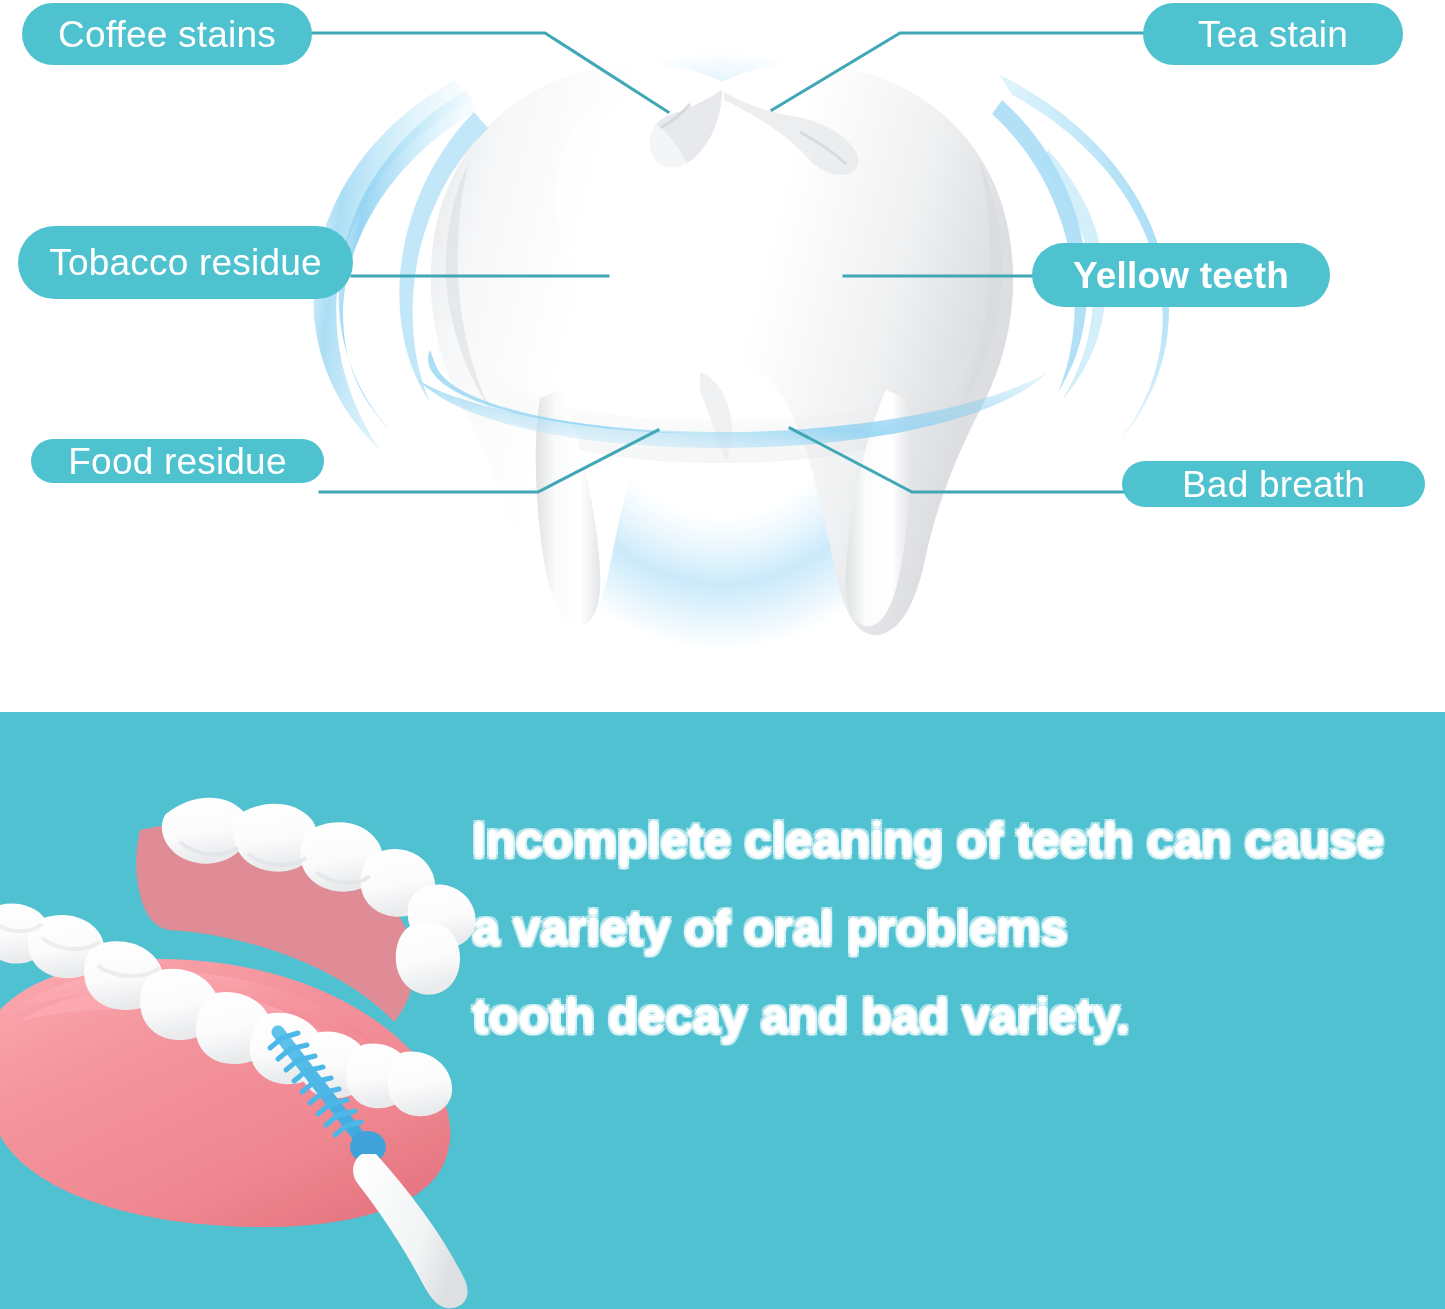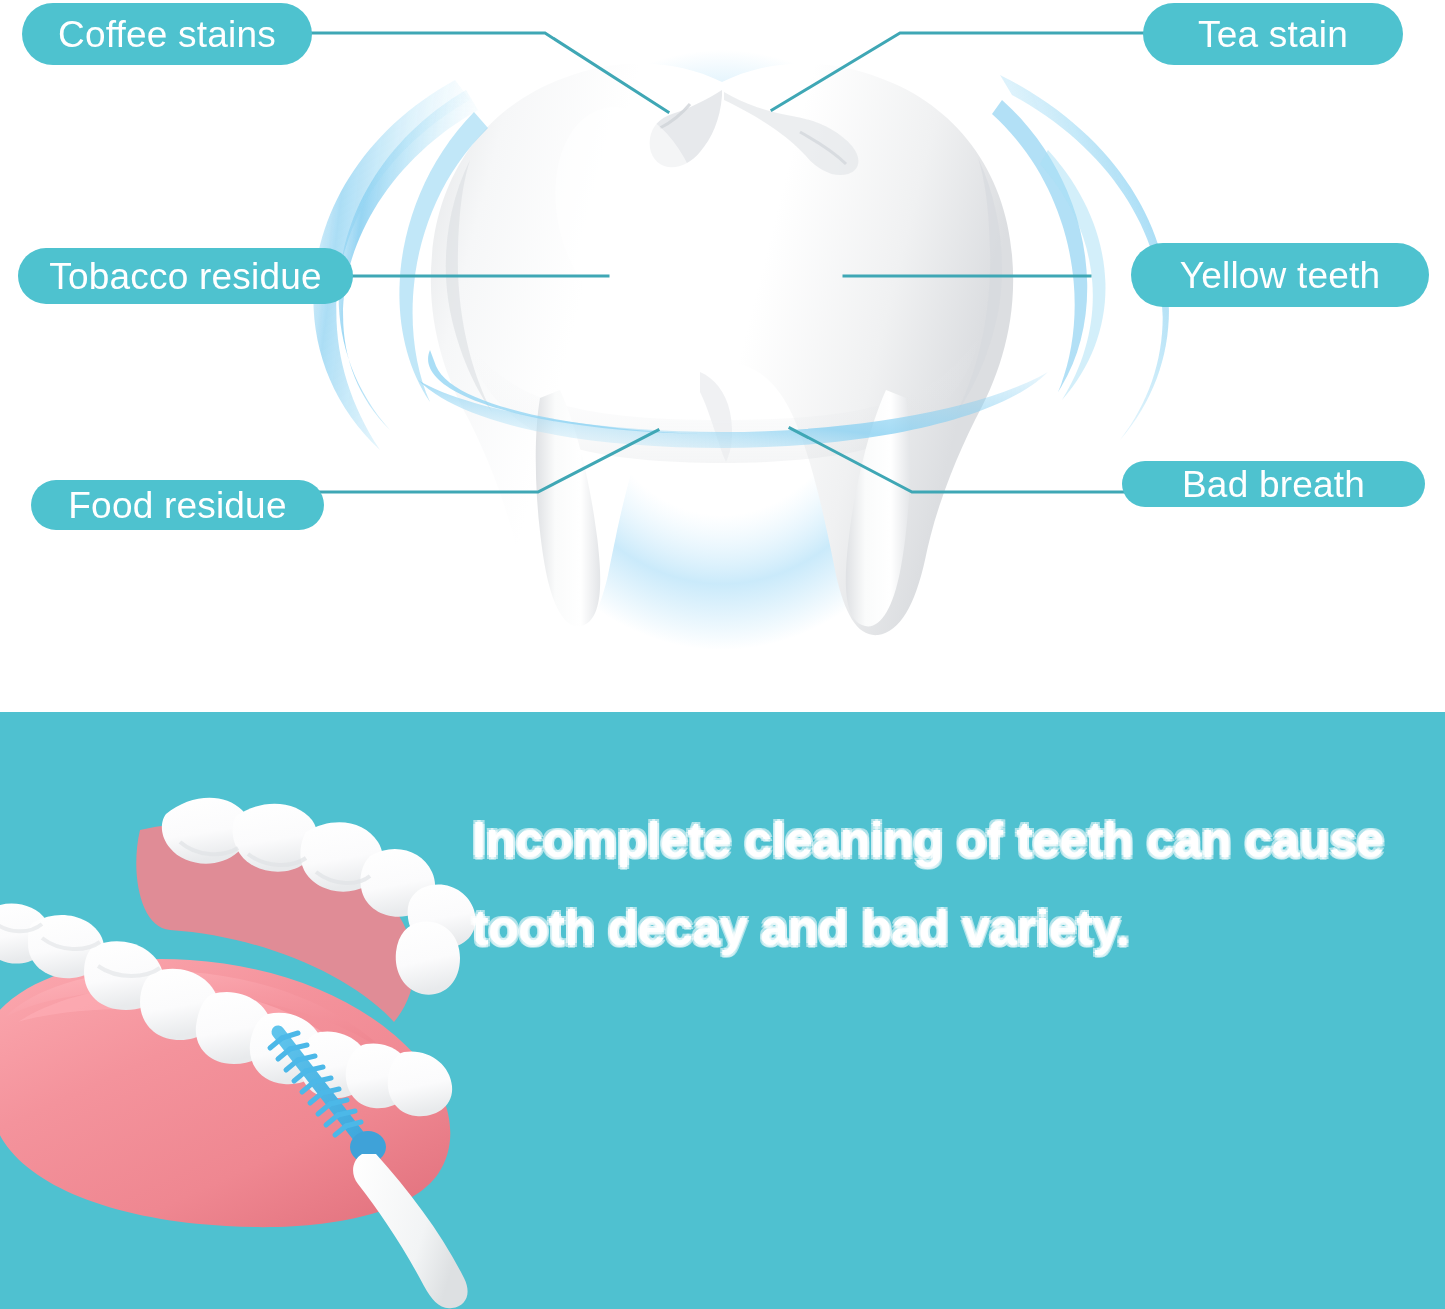--- a/index.html
+++ b/index.html
@@ -48,23 +48,23 @@
     font-weight: 400;
     letter-spacing: 0.2px;
     white-space: nowrap;
     box-sizing: border-box;
     padding: 0 26px;
     line-height: 1;
   }
 
   #pill-coffee     { left: 22px;   top: 3px;   width: 290px; height: 62px; }
   #pill-tea        { left: 1143px; top: 3px;   width: 260px; height: 62px; }
-  #pill-tobacco    { left: 18px;   top: 248px; width: 335px; height: 56px; }
-  #pill-yellow     { left: 1131px; top: 243px; width: 298px; height: 64px; }
-  #pill-food       { left: 31px;   top: 480px; width: 293px; height: 50px; }
+  #pill-tobacco    { left: 18px;   top: 226px; width: 335px; height: 73px; }
+  #pill-yellow     { left: 1032px; top: 243px; width: 298px; height: 64px; font-weight: bold; }
+  #pill-food       { left: 31px;   top: 439px; width: 293px; height: 44px; }
   #pill-bad        { left: 1122px; top: 461px; width: 303px; height: 46px; }
 
   
   #bottom-panel {
     position: absolute;
     left: 0; top: 712px;
     width: 1445px;
     height: 597px;
     background: #4fc1d0;
     overflow: hidden;
@@ -365,17 +365,18 @@
         <ellipse cx="378" cy="425" rx="18" ry="16" fill="#3fa2d8"></ellipse>
 
         <path d="M 386,432 C 420,470 452,512 474,556 C 482,572 476,584 462,586
                  C 450,588 442,578 434,564 C 414,526 390,490 368,462
                  C 360,452 362,438 372,432 Z" fill="url(#handleGrad)"></path>
       </g>
     </svg>
 
     <div id="message-block">
       <div class="msg-line">Incomplete cleaning of teeth can cause</div>
+      <div class="msg-line">a variety of oral problems</div>
       <div class="msg-line">tooth decay and bad variety.</div>
     </div>
   </div>
 
 </div>
 
 </body></html>

